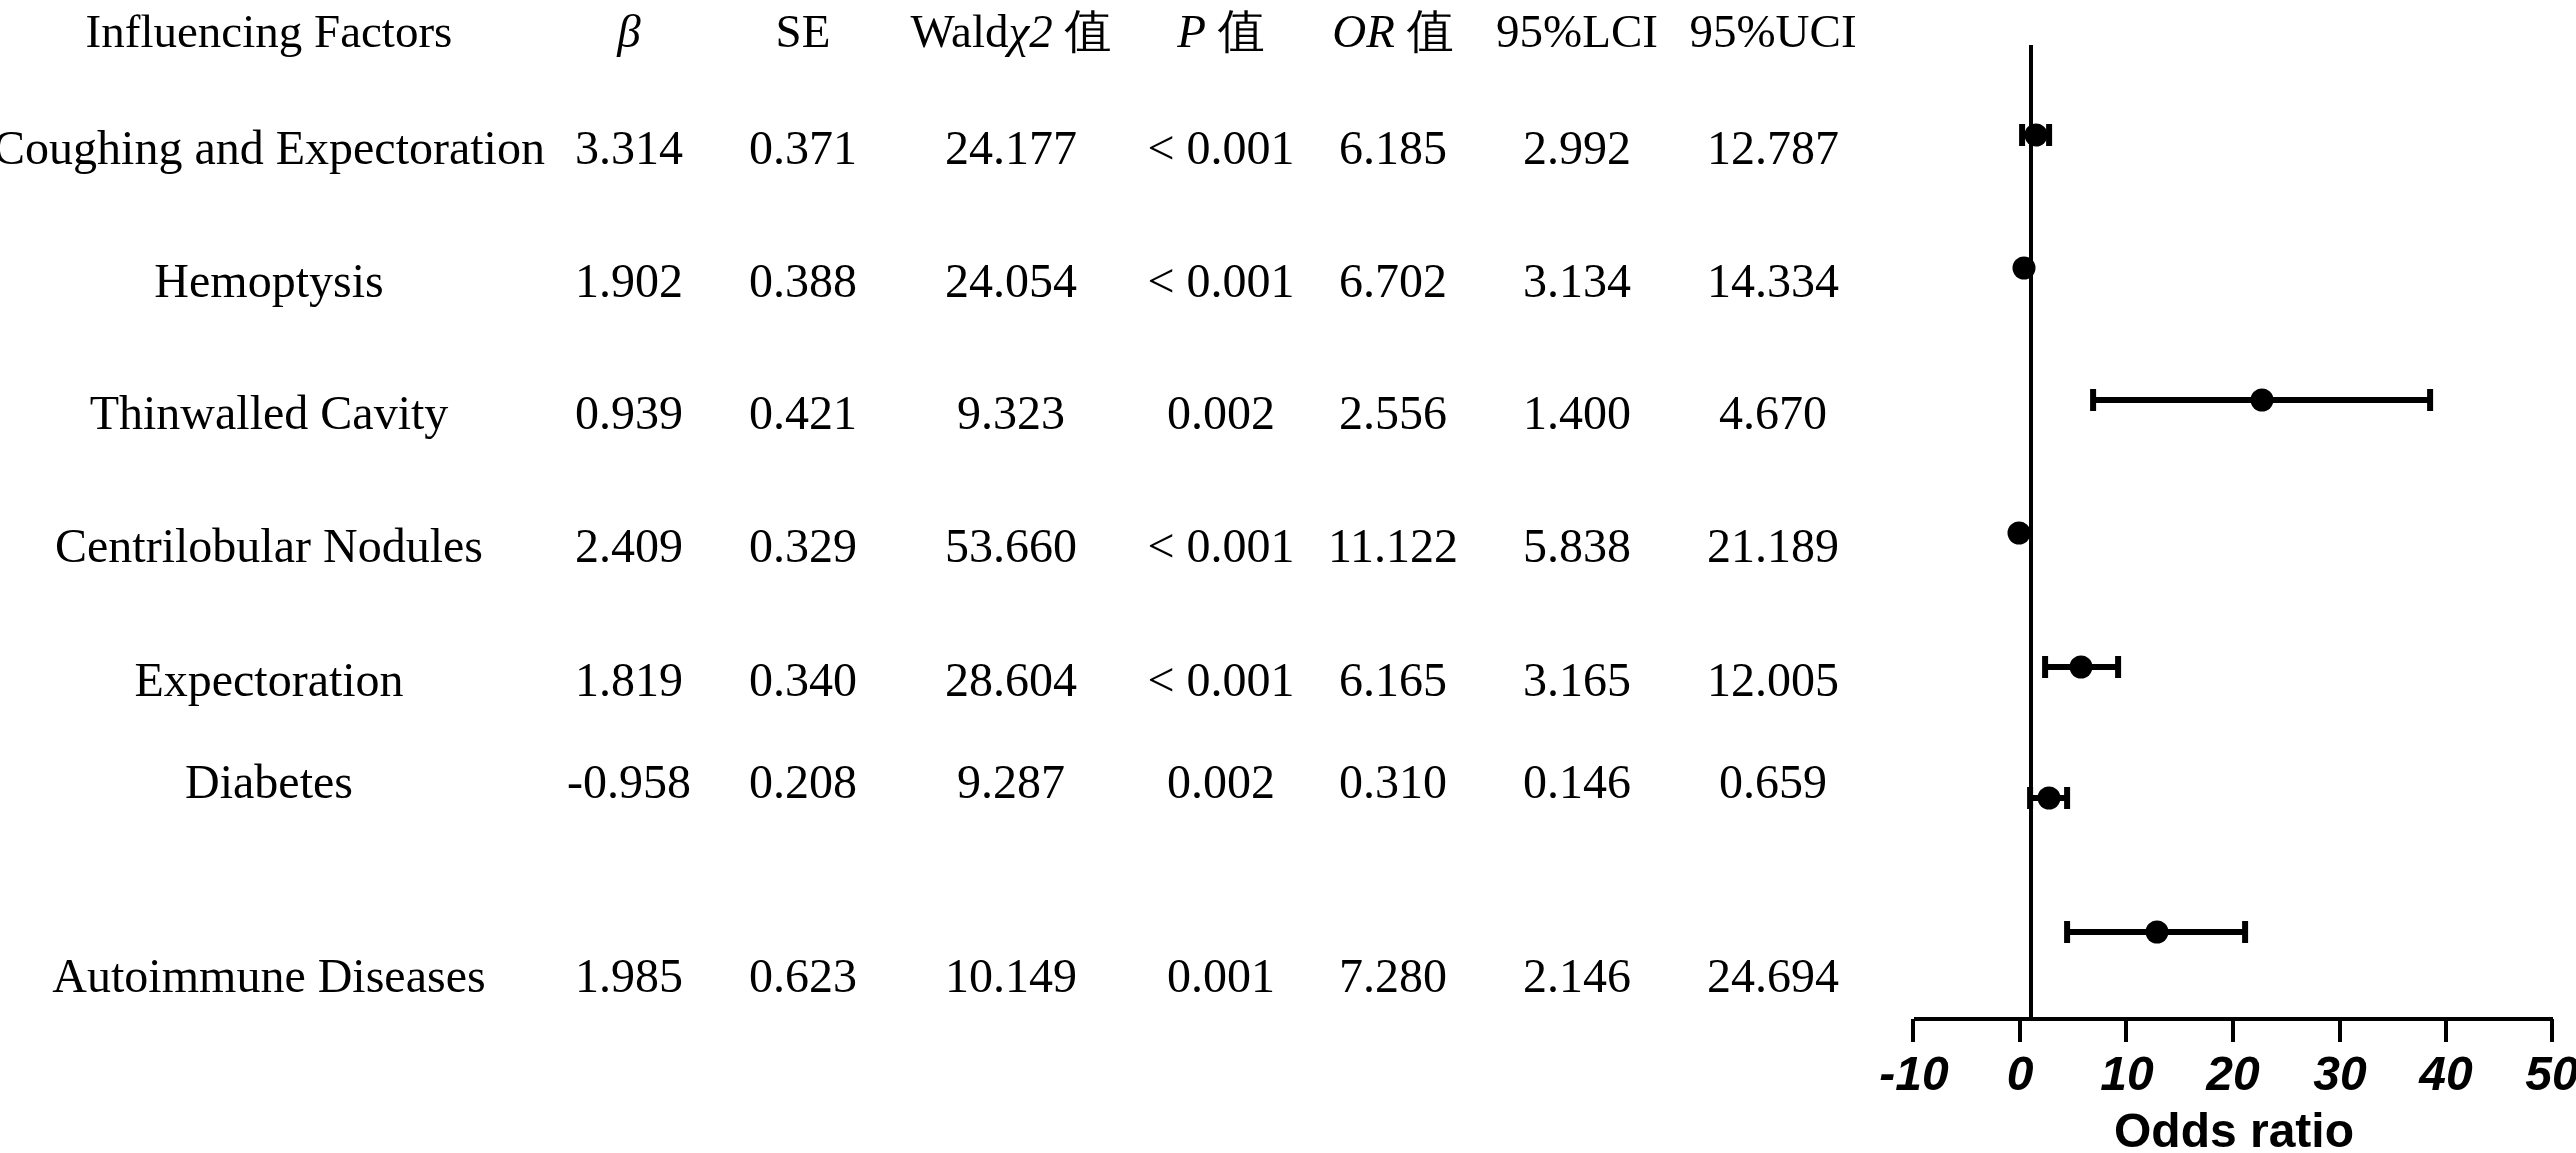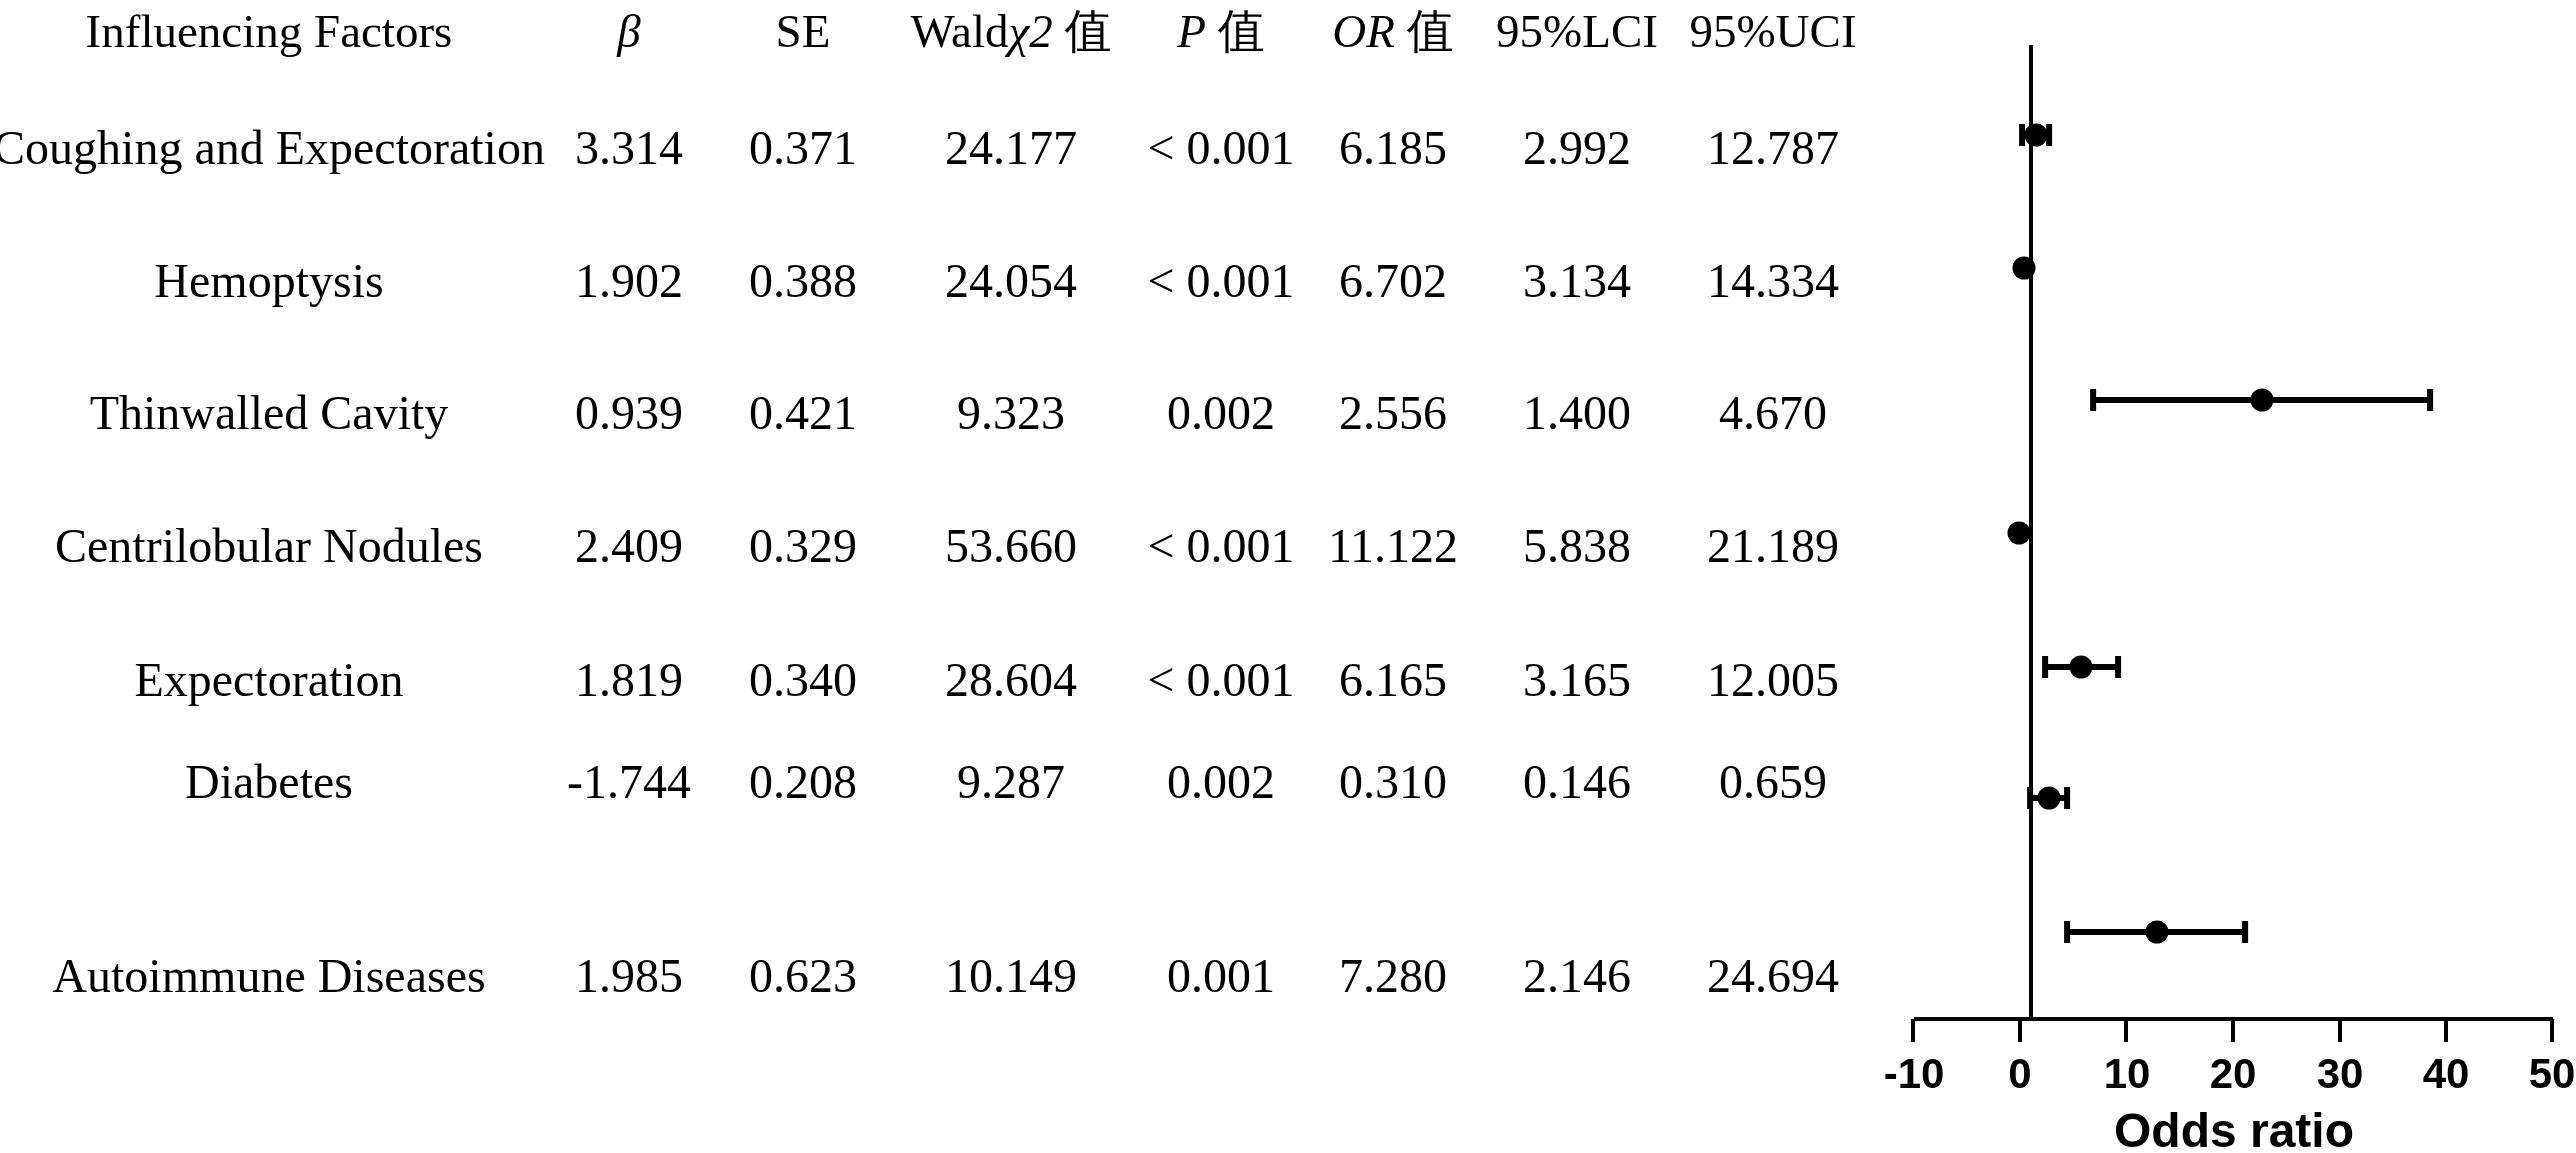--- a/index.html
+++ b/index.html
@@ -14,21 +14,21 @@
   .c-p{left:1221px}.c-or{left:1393px}.c-lci{left:1577px}.c-uci{left:1773px}
   
   .hrow{top:30.5px}.r0{top:148px}.r1{top:281px}.r2{top:413px}.r3{top:546px}
   .r4{top:680px}.r5{top:782px}.r6{top:976px}
   
   .refline{position:absolute;left:2029px;top:45px;width:3.6px;height:974px;background:#000;}
   .axisline{position:absolute;left:1914px;top:1017px;width:639px;height:4.4px;background:#000;}
   .tick{position:absolute;top:1019px;width:4.4px;height:23px;background:#000;}
   .ticklabel{position:absolute;top:1074px;transform:translate(-50%,-50%);
              font-family:"Liberation Sans","DejaVu Sans",sans-serif;font-weight:bold;
-             font-size:42px;line-height:1;}
+             font-size:48px;line-height:1;font-style:italic;}
   .axistitle{position:absolute;left:2234px;top:1131px;transform:translate(-50%,-50%);
              font-family:"Liberation Sans","DejaVu Sans",sans-serif;font-weight:bold;
              font-size:48px;line-height:1;white-space:nowrap;}
   .marker{position:absolute;}
   .errbar{position:absolute;left:0;top:-2.9px;height:5.8px;background:#000;}
   .cap{position:absolute;top:0;width:5.8px;height:22px;background:#000;transform:translate(-50%,-50%);}
   .dot{position:absolute;top:0;width:23px;height:23px;background:#000;border-radius:50%;transform:translate(-50%,-50%);}
 </style>
 </head>
 <body>
@@ -81,21 +81,21 @@
 <div class="cell r4 c-factor">Expectoration</div>
 <div class="cell r4 c-beta">1.819</div>
 <div class="cell r4 c-se">0.340</div>
 <div class="cell r4 c-wald">28.604</div>
 <div class="cell r4 c-p">&lt; 0.001</div>
 <div class="cell r4 c-or">6.165</div>
 <div class="cell r4 c-lci">3.165</div>
 <div class="cell r4 c-uci">12.005</div>
 
 <div class="cell r5 c-factor">Diabetes</div>
-<div class="cell r5 c-beta">-1.744</div>
+<div class="cell r5 c-beta">-0.958</div>
 <div class="cell r5 c-se">0.208</div>
 <div class="cell r5 c-wald">9.287</div>
 <div class="cell r5 c-p">0.002</div>
 <div class="cell r5 c-or">0.310</div>
 <div class="cell r5 c-lci">0.146</div>
 <div class="cell r5 c-uci">0.659</div>
 
 <div class="cell r6 c-factor">Autoimmune Diseases</div>
 <div class="cell r6 c-beta">1.985</div>
 <div class="cell r6 c-se">0.623</div>

